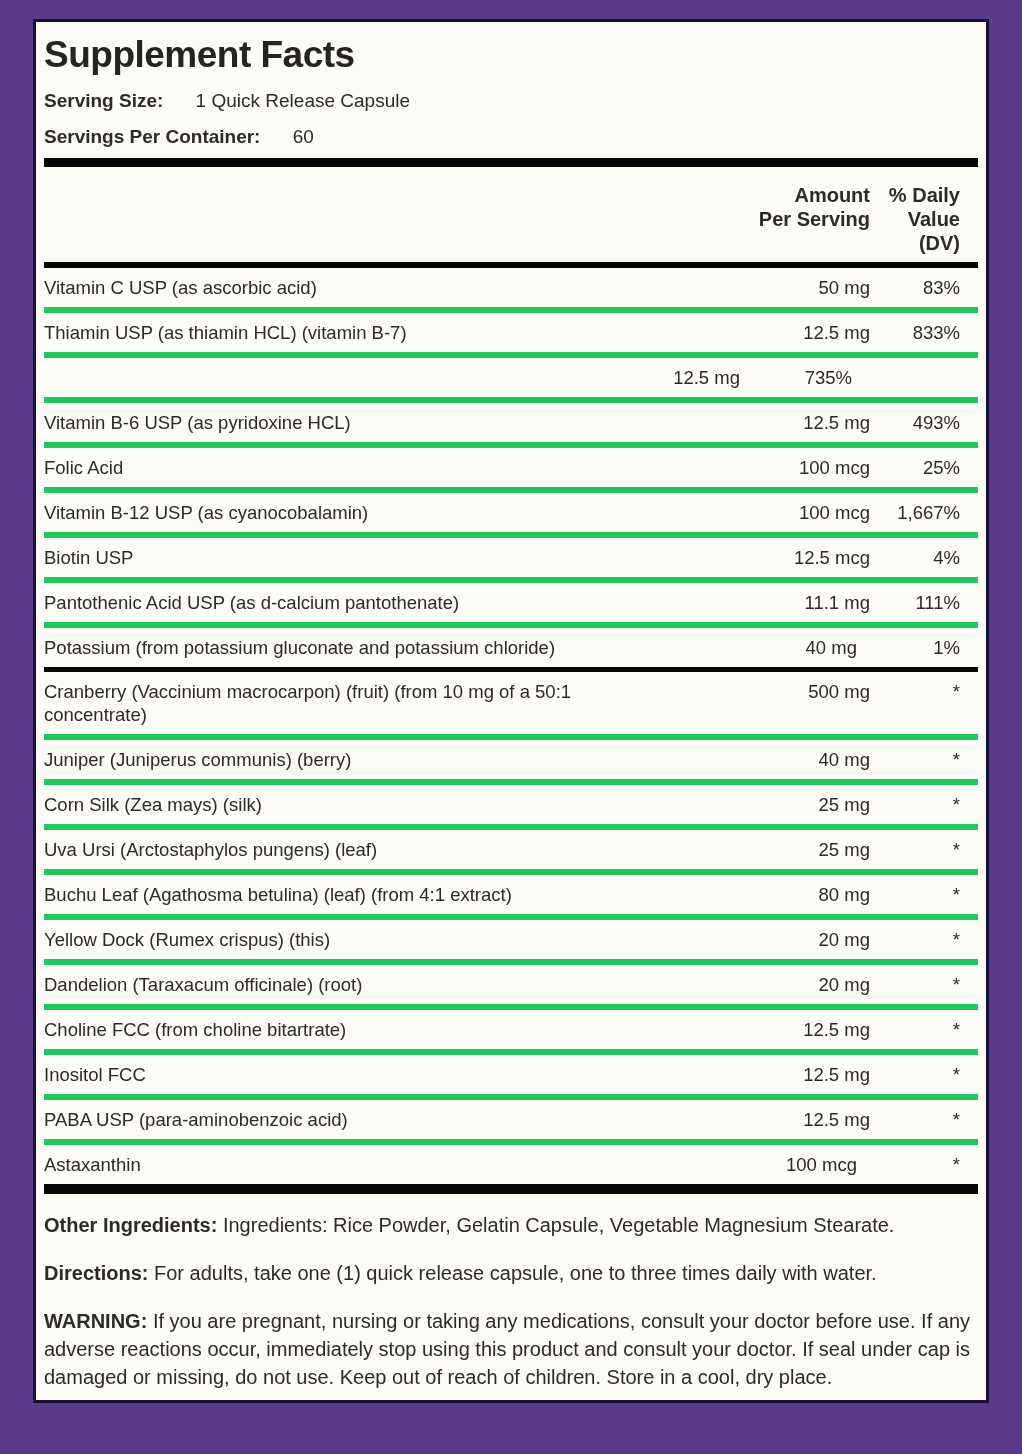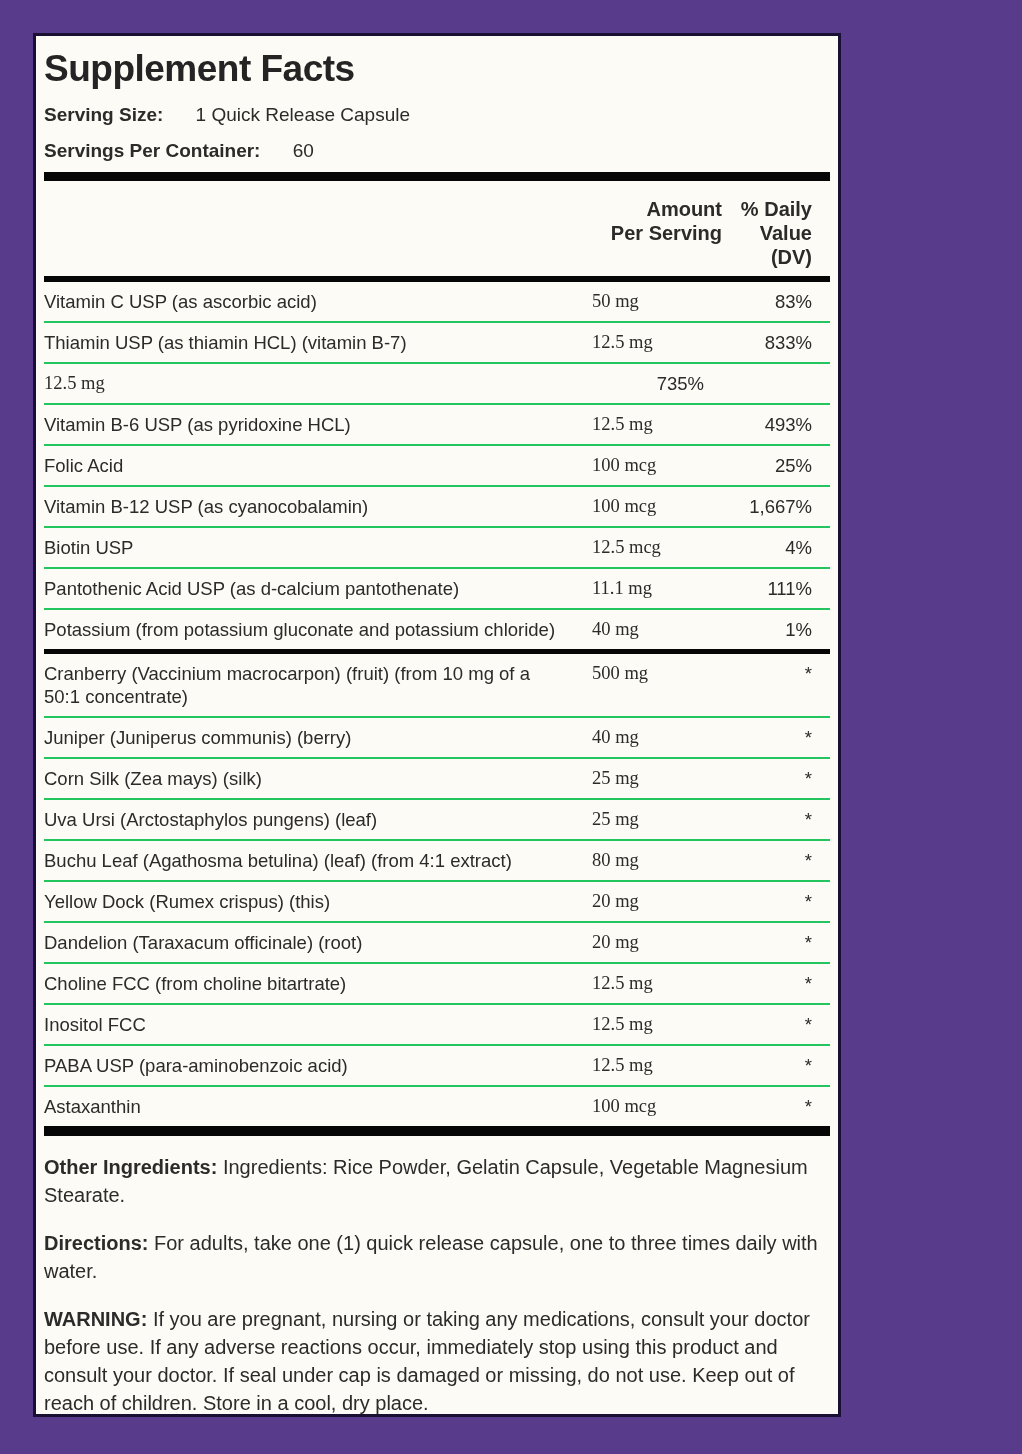--- a/index.html
+++ b/index.html
@@ -5,22 +5,22 @@
   * { margin: 0; padding: 0; box-sizing: border-box; }
   html, body {
     width: 1022px; height: 1454px;
     background: #583c8b;
     font-family: "Liberation Sans", sans-serif;
     color: #2d2a2a;
     overflow: hidden;
   }
   .panel {
     position: absolute;
-    left: 33px; top: 33px;
-    width: 808px; height: 1384px;
+    left: 33px; top: 19px;
+    width: 956px; height: 1384px;
     background: #fcfbf6;
     border: 3px solid #191033;
     overflow: hidden;
   }
   .inner { margin: 0 8px; }
 
   .title {
     margin-top: 12px;
     font-size: 37px;
     font-weight: bold;
@@ -39,25 +39,25 @@
   .bar-med { height: 5px; }
   .bar-thick { height: 10px; }
   .bar-thin { height: 4px; margin-top: 17px; }
 
   .cols { display: grid; grid-template-columns: 1fr 130px 108px; align-items: start; }
 
   .hdr { padding-top: 16px; font-weight: bold; font-size: 20px; line-height: 24px; }
   .hdr .amt-h, .hdr .dv-h { text-align: right; }
   .hdr .dv-h { padding-right: 18px; }
 
-  .row { padding: 8px 0; border-bottom: 2px solid #22c55e; font-size: 18.5px; line-height: 23px; }
-  .row.noline { border-bottom: none; }
+  .row { padding: 8px 0; border-bottom: 6px solid #22c55e; font-size: 18.5px; line-height: 23px; }
+  .row.noline { border-bottom: none; gap: 13px; }
   .cell.name { padding-right: 24px; }
   .cell.name.narrow { max-width: 560px; }
-  .cell.amt { text-align: left; font-family: Liberation Serif, serif; }
+  .cell.amt { text-align: right; }
   .cell.dv { text-align: right; padding-right: 18px; }
 
   .para { font-size: 20px; line-height: 28px; }
   .para-oi { margin-top: 17px; }
   .para-dir { margin-top: 20px; }
   .para-warn { margin-top: 20px; }
   .footnote { margin-top: 18px; font-size: 16px; line-height: 24px; }
 </style>
 </head>
 <body>

